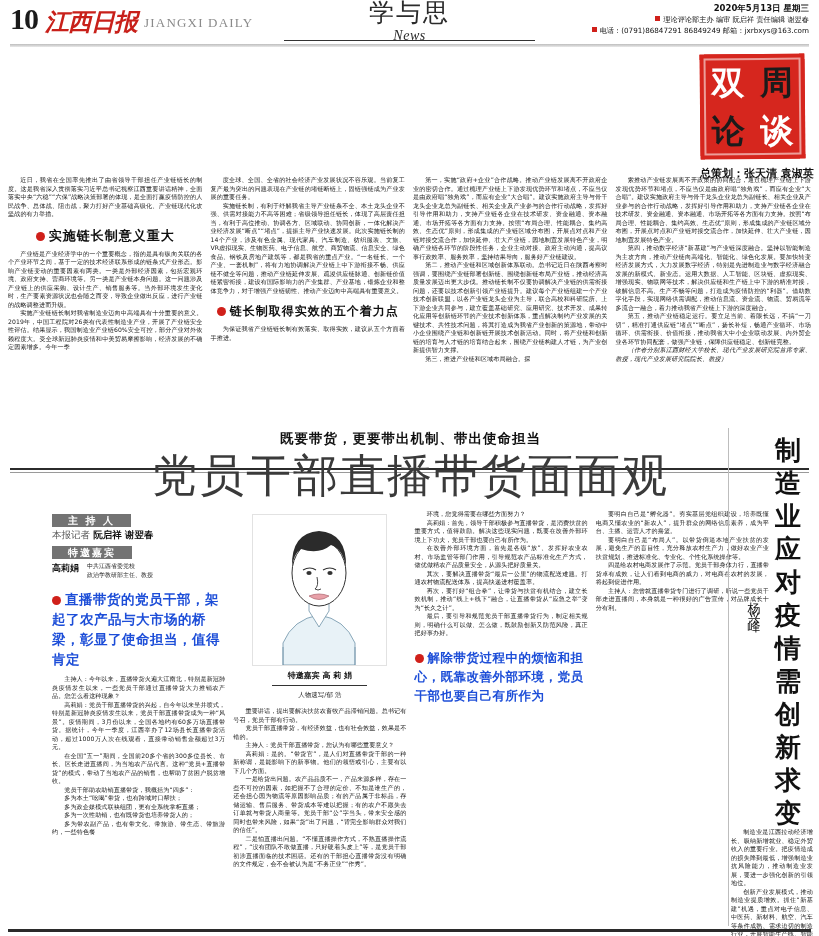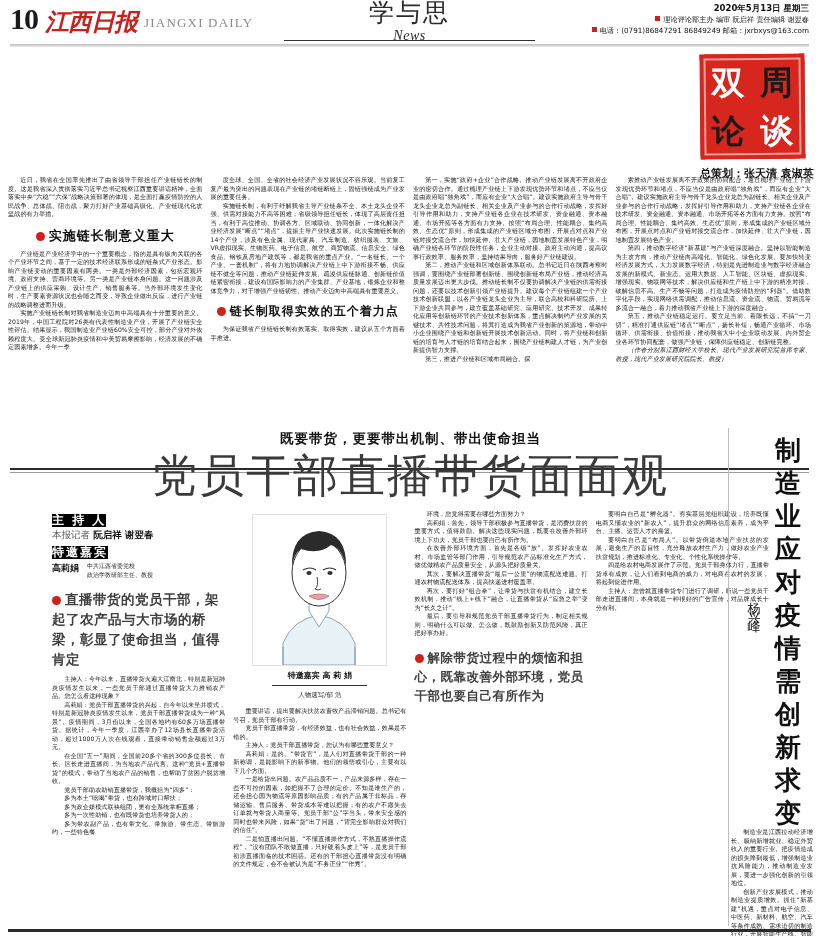--- a/index.html
+++ b/index.html
@@ -73,28 +73,28 @@
 
   
   .art2{position:absolute;left:8px;top:428px;width:717px;margin-left:44px;}
   .a2-kicker{text-align:center;font-family:"DejaVu Sans","Liberation Sans",sans-serif;font-weight:bold;
     font-size:13.5px;line-height:20px;color:#111;letter-spacing:1px;}
   .a2-title{text-align:center;font-family:"DejaVu Serif","Liberation Serif",serif;font-size:45px;line-height:56px;
     color:#3a3a3a;letter-spacing:2px;white-space:nowrap;}
   .a2-cols{display:flex;gap:8px;margin-top:6px;}
   .a2-col{width:175px;}
 
-  .host-badge{display:inline-block;background:#000000;color:#fff;font-family:"DejaVu Sans","Liberation Sans",sans-serif;
-    font-weight:bold;font-size:12px;line-height:13px;padding:0 0;letter-spacing:2px;}
+  .host-badge{display:inline-block;background:#737373;color:#fff;font-family:"DejaVu Sans","Liberation Sans",sans-serif;
+    font-weight:bold;font-size:10px;line-height:13px;padding:0 16px;letter-spacing:2px;}
   .host-line{font-family:"DejaVu Sans","Liberation Sans",sans-serif;font-size:9.5px;line-height:14px;color:#111;font-weight:bold;}
   .host-sub{font-family:"DejaVu Sans","Liberation Sans",sans-serif;font-size:6px;line-height:8.5px;color:#222;}
   .guest-name{font-family:"DejaVu Sans","Liberation Sans",sans-serif;font-weight:bold;font-size:9px;line-height:13px;color:#111;}
 
   .a2-sub{font-family:"DejaVu Serif","Liberation Serif",serif;font-weight:bold;font-size:13.5px;line-height:20px;
-    color:#404040;letter-spacing:0.5px;margin:10px 0 6px;}
+    color:#1d4ed8;letter-spacing:0.5px;margin:10px 0 6px;}
 
   .photo{width:133px;height:150px;background:#ffffff;border:1px solid #e2e2e2;position:relative;overflow:hidden;margin:4px auto 0;}
   .pcap{text-align:center;font-family:"DejaVu Sans","Liberation Sans",sans-serif;font-size:8px;line-height:13px;
     color:#111;font-weight:bold;margin-top:3px;}
   .pcap2{text-align:center;font-family:"DejaVu Sans","Liberation Sans",sans-serif;font-size:6.5px;line-height:12px;color:#222;}
   .pcap-rule{width:95px;height:1px;background:#333;margin:3px auto;}
 
   
   .vcol{position:absolute;right:6px;top:428px;width:82px;height:500px;}
   .vtitle{position:absolute;right:2px;top:6px;width:46px;text-align:center;

